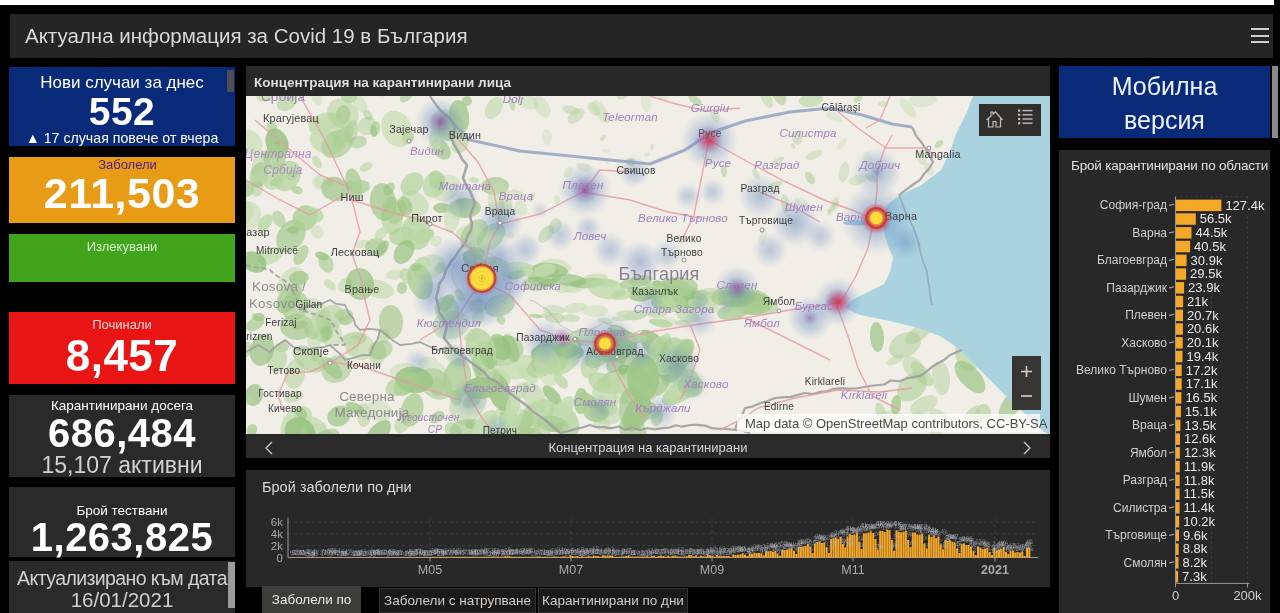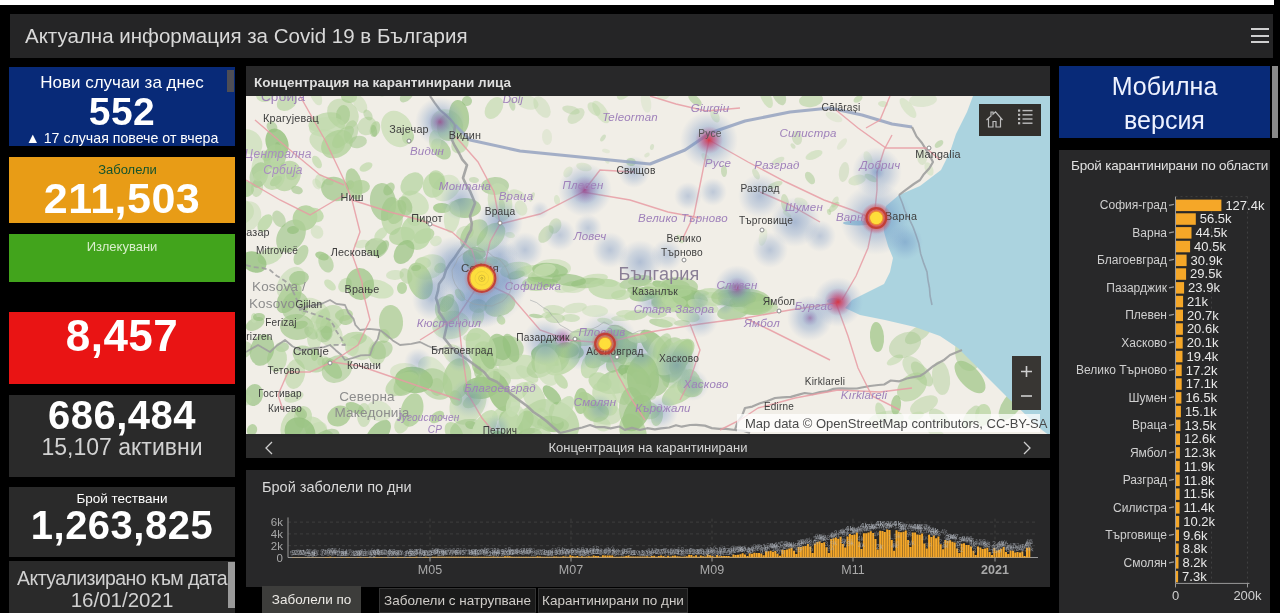--- a/index.html
+++ b/index.html
@@ -23,39 +23,41 @@
 </div>
 
 <div class="card" style="top:67px;height:79px;background:#082a78;">
   <div style="padding-top:6px;font-size:17px;line-height:20px;">Нови случаи за днес</div>
   <div class="num" style="font-size:39px;line-height:37px;">552</div>
   <div style="font-size:14.2px;line-height:17px;">▲ 17 случая повече от вчера</div>
 </div>
 <div class="abs" style="left:227px;top:70px;width:7px;height:22px;background:#4d4d55;"></div>
 
 <div class="card" style="top:157px;height:66px;background:#e89c16;">
-  <div style="padding-top:5px;font-size:13px;line-height:15px;color:#14532d;margin-left:11px;">Заболели</div>
+  <div style="font-size:13px;line-height:15px;color:#4c1d95;margin-left:11px;">Заболели</div>
   <div class="num" style="font-size:43px;line-height:42px;">211,503</div>
 </div>
 
 <div class="card" style="top:234px;height:48px;background:#42a41c;">
   <div style="padding-top:5px;font-size:13px;line-height:15px;color:#d8eecb;">Излекувани</div>
 </div>
 
 <div class="card" style="top:312px;height:72px;background:#e91414;">
+  <div style="padding-top:5px;font-size:13px;line-height:15px;color:#ffd6d6;">Починали</div>
   <div class="num" style="font-size:44px;line-height:47px;">8,457</div>
 </div>
 
 <div class="card dk" style="top:395px;height:82px;">
+  <div style="padding-top:3px;font-size:13.5px;line-height:15px;" class="lbl">Карантинирани досега</div>
   <div class="num" style="font-size:40px;line-height:40px;">686,484</div>
   <div style="font-size:23px;line-height:24px;color:#d2d2d2;">15,107 активни</div>
 </div>
 
 <div class="card dk" style="top:487px;height:70px;">
-  <div style="padding-top:4px;font-size:13.5px;line-height:15px;" class="lbl">Брой тествани</div>
+  <div style="padding-top:16px;font-size:13.5px;line-height:15px;" class="lbl">Брой тествани</div>
   <div class="num" style="font-size:40px;line-height:38px;">1,263,825</div>
 </div>
 
 <div class="card dk" style="top:561px;height:65px;">
   <div style="padding-top:5px;font-size:19.5px;line-height:24px;letter-spacing:-0.6px;color:#d0d0d0;">Актуализирано към дата</div>
   <div style="font-size:20.5px;line-height:20px;color:#d0d0d0;">16/01/2021</div>
 </div>
 <div class="abs" style="left:228px;top:562px;width:7px;height:46px;background:#9a9a9a;"></div>
 
 <div class="abs" style="left:246px;top:66px;width:804px;height:392px;background:#282829;"></div>

